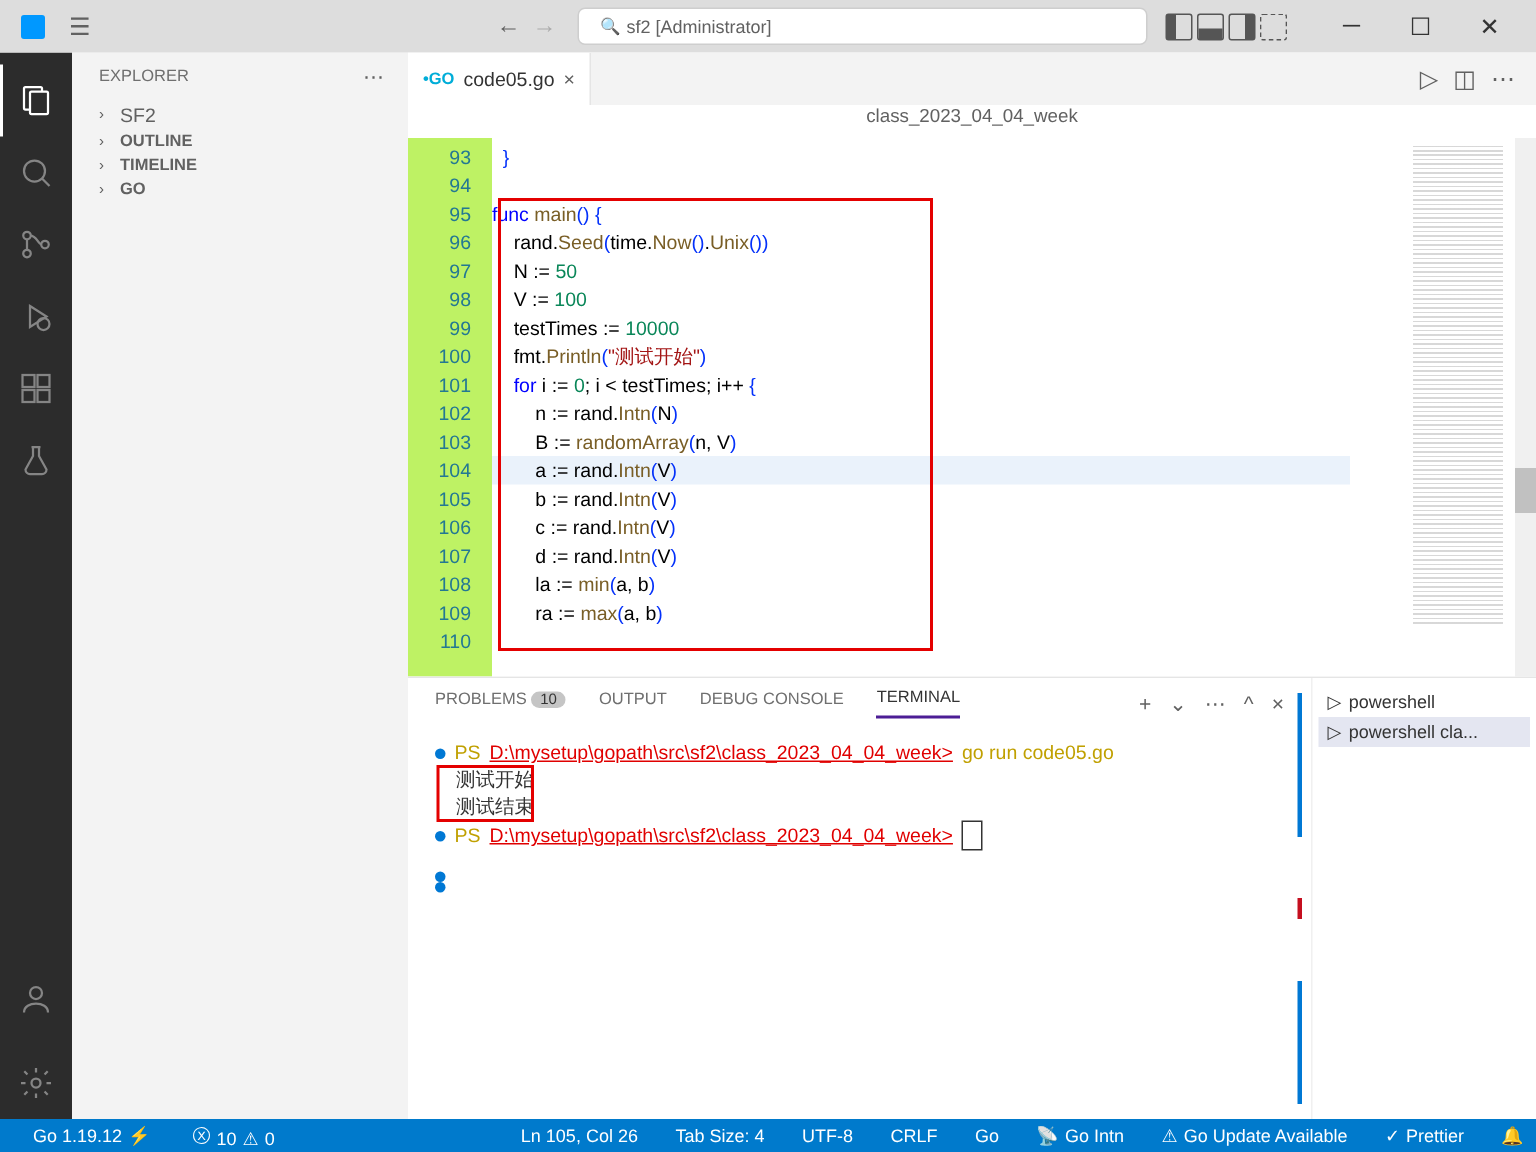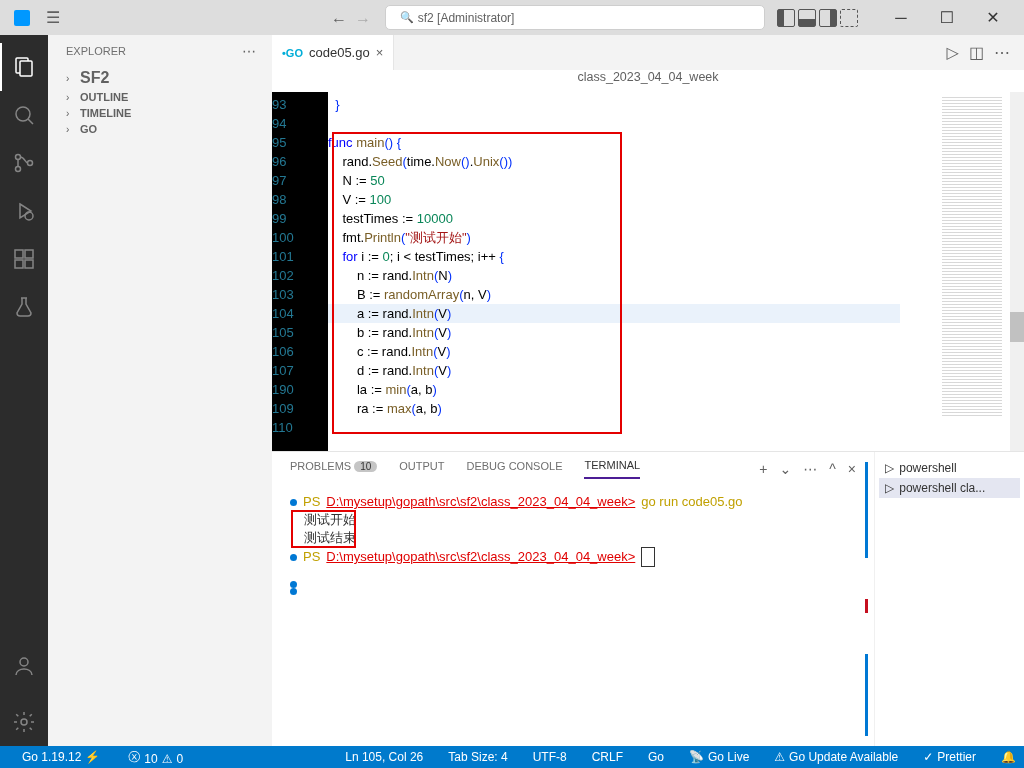--- a/index.html
+++ b/index.html
@@ -31,21 +31,21 @@
 .editor-area{flex:1;display:flex;flex-direction:column;background:#fff;overflow:hidden;}
 .tabs{height:35px;background:#f3f3f3;display:flex;align-items:center;}
 .tab{height:35px;background:#fff;display:flex;align-items:center;padding:0 10px;gap:6px;font-size:13px;color:#333;border-right:1px solid #e5e5e5;}
 .tab .go-icon{color:#00ADD8;font-size:11px;font-weight:bold;}
 .tab .close{color:#616161;font-size:13px;cursor:pointer;}
 .tab-actions{margin-left:auto;display:flex;gap:10px;padding-right:14px;color:#616161;}
 .breadcrumb{height:22px;display:flex;align-items:center;padding:0 22px;font-size:12.5px;color:#616161;gap:4px;background:#fff;flex-direction:column;}
 .breadcrumb .go-icon{color:#00ADD8;font-size:10px;font-weight:bold;}
 .breadcrumb .cube{color:#b180d7;}
 .code-wrap{flex:1;position:relative;display:flex;overflow:hidden;}
-.gutter{width:56px;padding-right:14px;font-family:Consolas,monospace;font-size:13px;color:#237893;line-height:19px;padding-top:3px;background:#000000;}
+.gutter{width:56px;text-align:right;padding-right:14px;font-family:Consolas,monospace;font-size:13px;color:#237893;line-height:19px;padding-top:3px;background:#bef264;}
 .code{flex:1;font-family:Consolas,monospace;font-size:13px;line-height:19px;padding-top:3px;position:relative;background:#fff;}
 .code .line{white-space:pre;position:relative;}
 .code .line.hl{background:#eaf2fb;}
 .highlight-box{position:absolute;left:4px;top:40px;width:290px;height:302px;border:2px solid #e40000;pointer-events:none;z-index:5;}
 .kw{color:#0000ff;}
 .fn{color:#795e26;}
 .str{color:#a31515;}
 .num{color:#098658;}
 .op{color:#000;}
 .pun{color:#0431fa;}
@@ -160,21 +160,21 @@
   </div>
 
   <div class="sidebar">
     <div class="sidebar-header">
       <span>EXPLORER</span>
       <span class="dots">⋯</span>
     </div>
     <div id="tree">
         <div class="tree-item">
           <span class="chev">›</span>
-          <span style="font-weight:700;font-size:16px">SF2</span>
+          <span style="font-weight:400;font-size:13px">SF2</span>
         </div>
         <div class="tree-item">
           <span class="chev">›</span>
           <span style="font-weight:700;font-size:11px">OUTLINE</span>
         </div>
         <div class="tree-item">
           <span class="chev">›</span>
           <span style="font-weight:700;font-size:11px">TIMELINE</span>
         </div>
         <div class="tree-item">
@@ -216,21 +216,21 @@
           <div>98</div>
           <div>99</div>
           <div>100</div>
           <div>101</div>
           <div>102</div>
           <div>103</div>
           <div>104</div>
           <div>105</div>
           <div>106</div>
           <div>107</div>
-          <div>190</div>
+          <div>108</div>
           <div>109</div>
           <div>110</div>
         </div>
       <div class="code" id="code">
         <div class="highlight-box"></div>
       <div class="line">  <span class="pun">}</span></div>
           <div class="line">&nbsp;</div>
           <div class="line"><span class="kw">func</span> <span class="fn">main</span><span class="pun">() {</span></div>
           <div class="line">    rand.<span class="fn">Seed</span><span class="pun">(</span>time.<span class="fn">Now</span><span class="pun">()</span>.<span class="fn">Unix</span><span class="pun">())</span></div>
           <div class="line">    N <span class="op">:=</span> <span class="num">50</span></div>
@@ -315,18 +315,18 @@
 
 <div class="status">
   <span class="item"><span>Go 1.19.12</span> ⚡</span>
   <span class="item">ⓧ <span>10</span> ⚠ <span>0</span></span>
   <div class="right">
     <span class="item">Ln 105, Col 26</span>
     <span class="item">Tab Size: 4</span>
     <span class="item">UTF-8</span>
     <span class="item">CRLF</span>
     <span class="item">Go</span>
-    <span class="item">📡 <span>Go Live</span></span>
+    <span class="item">📡 <span>Go Intn</span></span>
     <span class="item">⚠ <span>Go Update Available</span></span>
     <span class="item">✓ <span>Prettier</span></span>
     <span class="item">🔔</span>
   </div>
 </div>
 
 </body></html>

